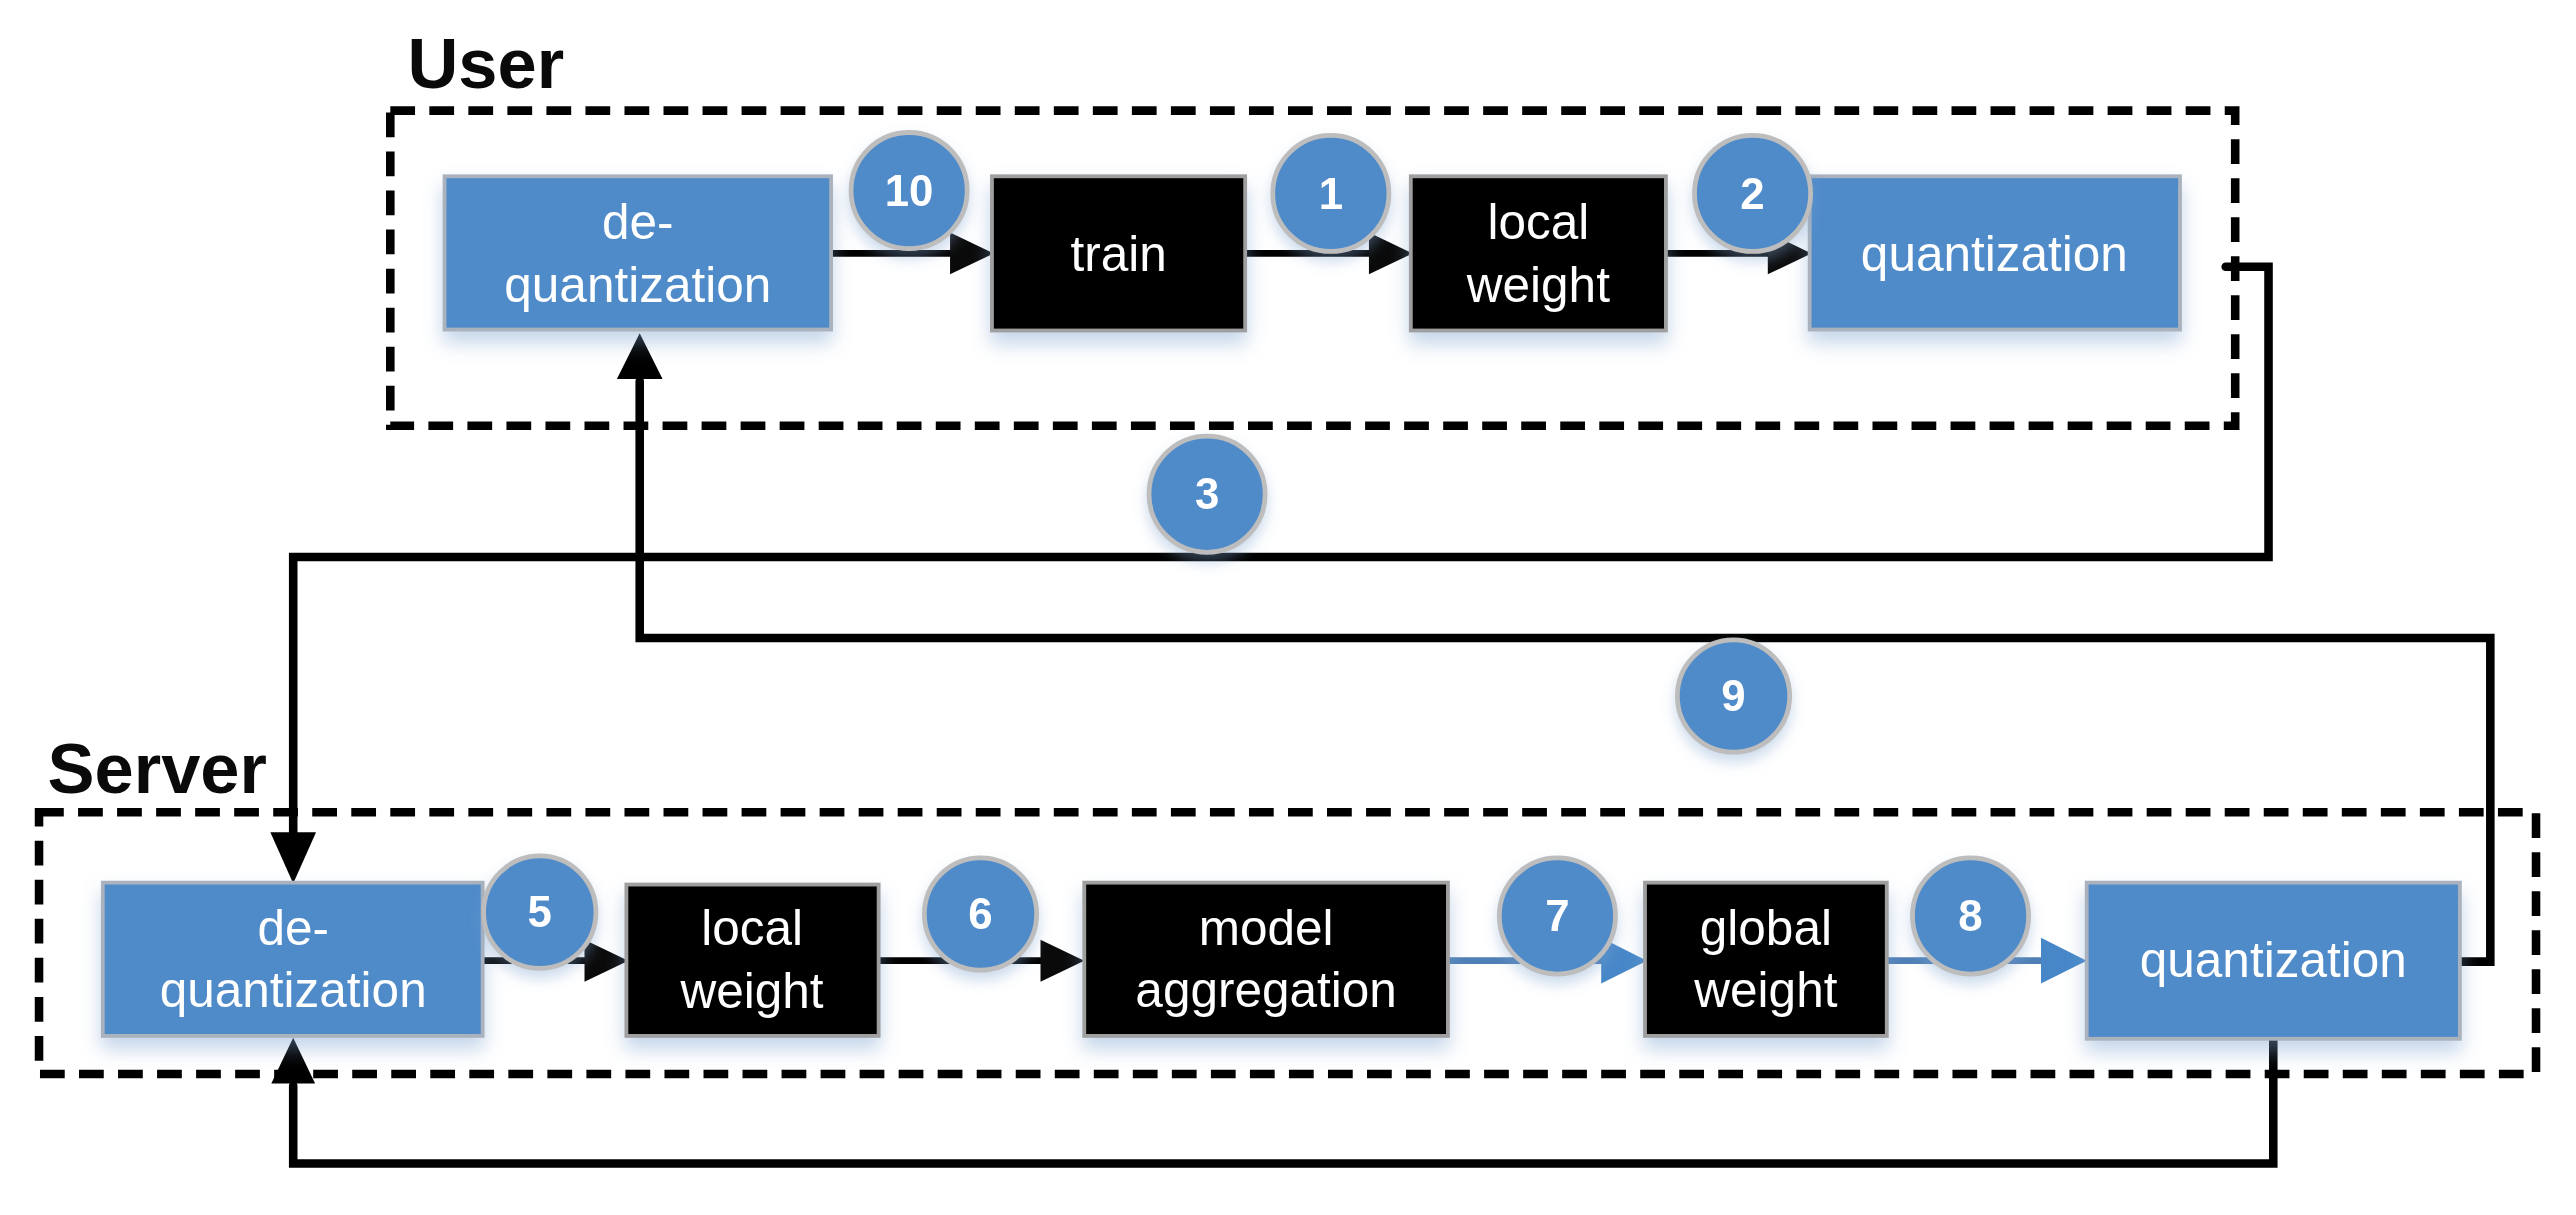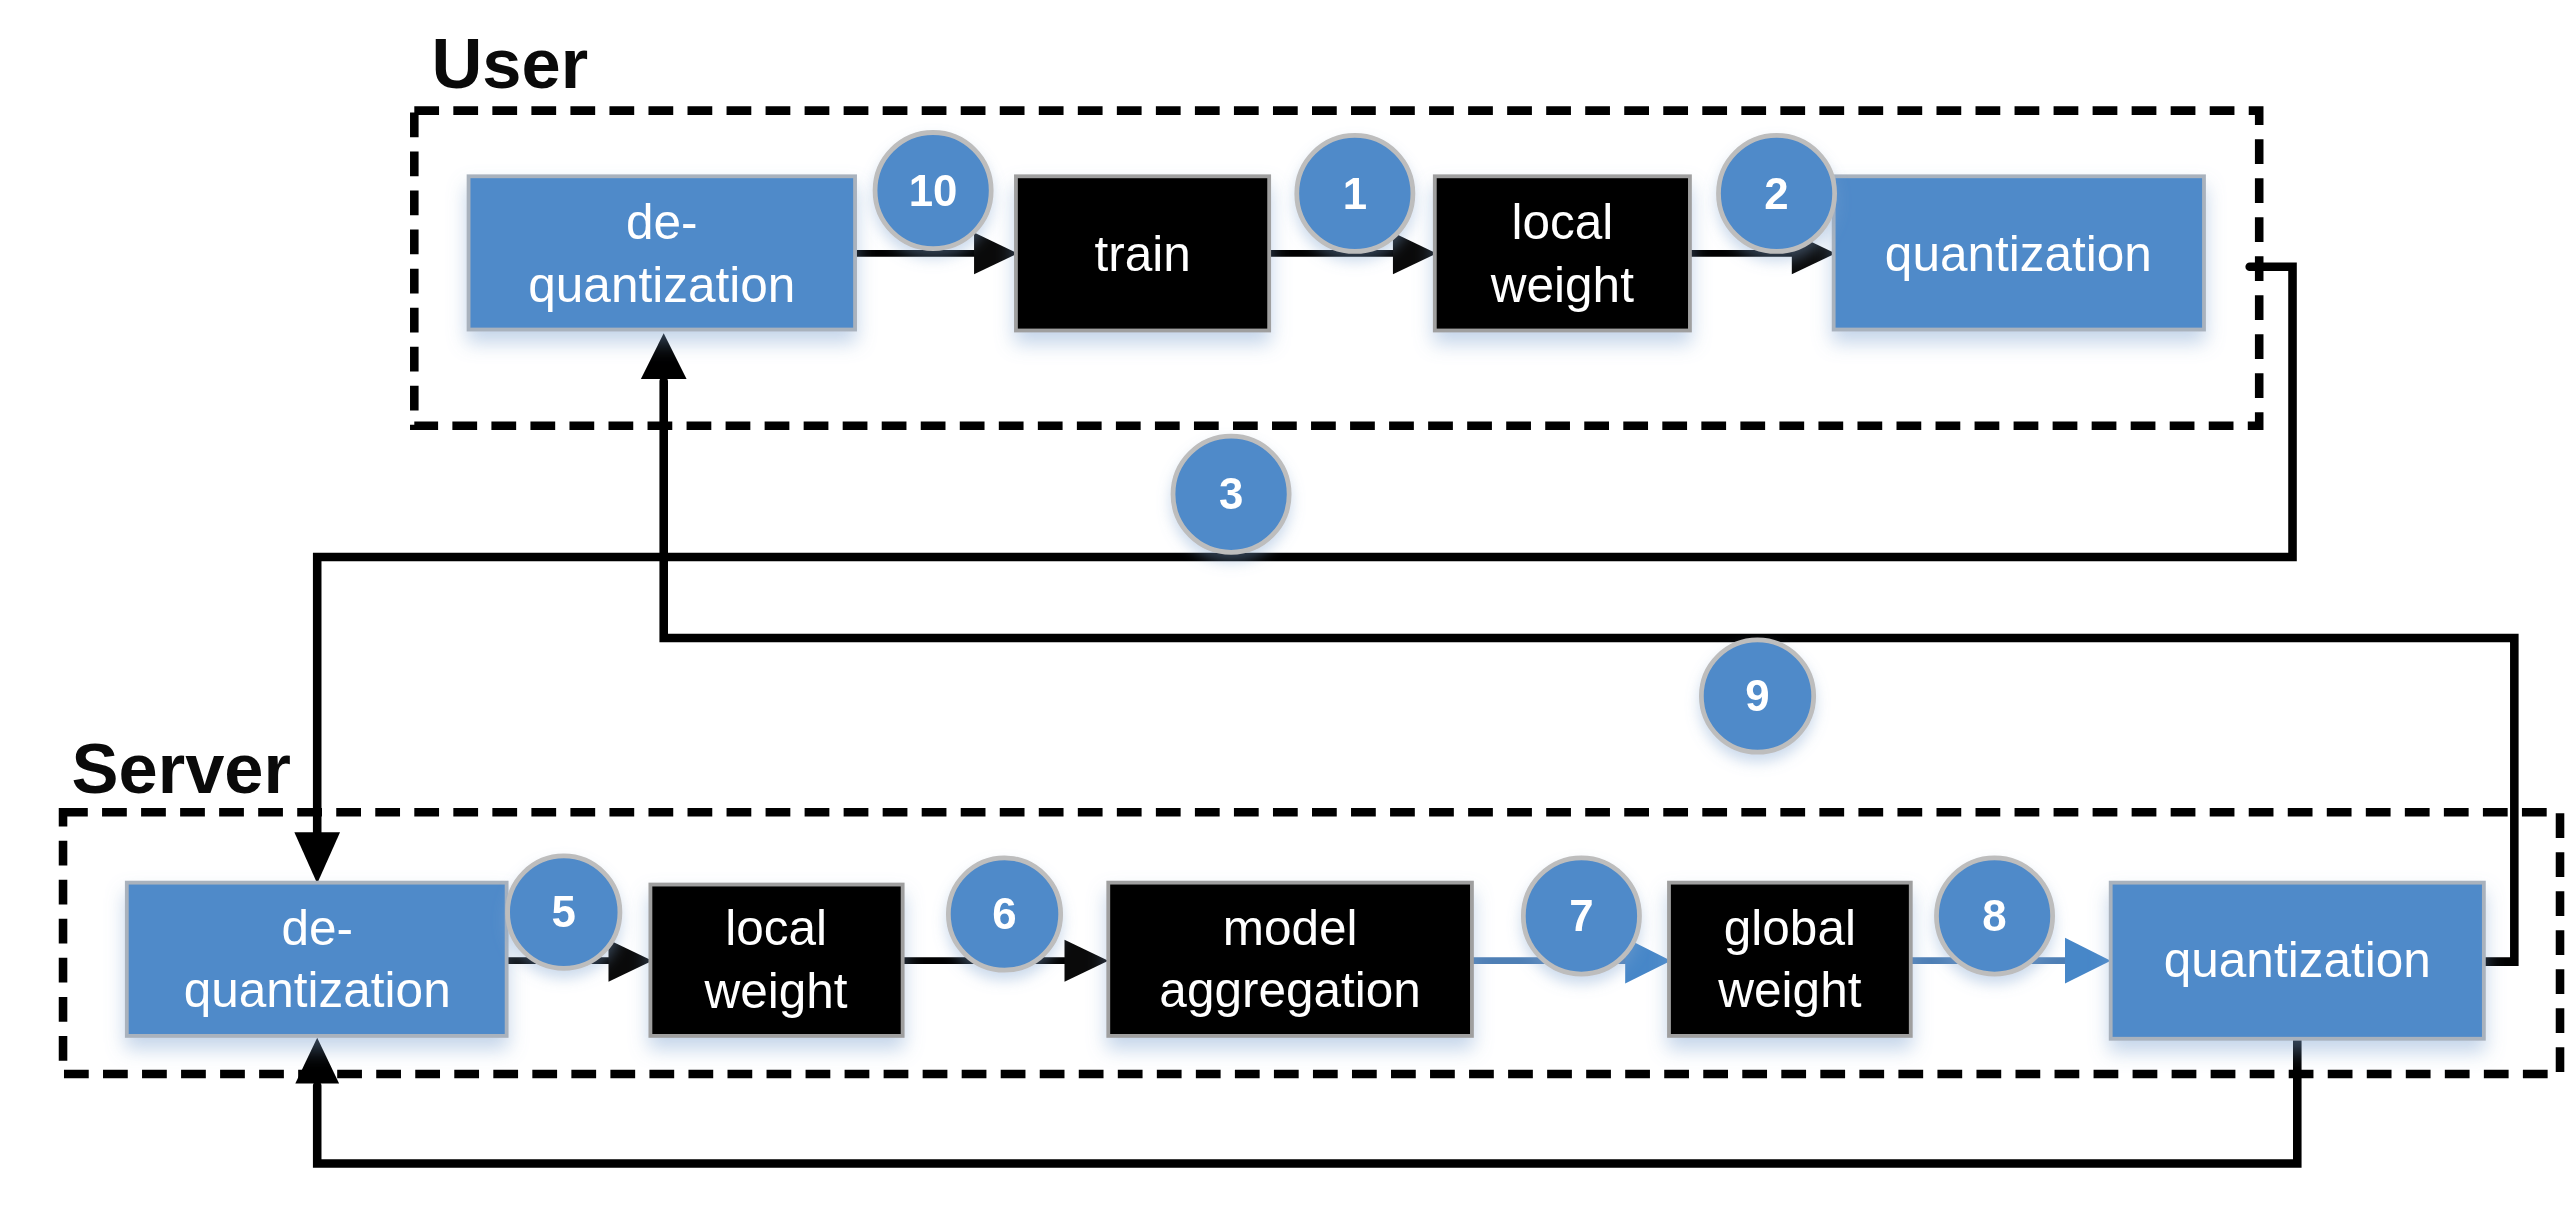--- a/index.html
+++ b/index.html
@@ -6,21 +6,20 @@
     margin: 0;
     padding: 0;
     background: #ffffff;
   }
   .stage {
     position: relative;
     width: 2064px;
     height: 1216px;
     background: #ffffff;
     font-family: "Liberation Sans", sans-serif;
-    padding-left: 24px;
   }
   svg { display: block; }
 
   .boundary {
     fill: none;
     stroke: #000000;
     stroke-width: 9;
     stroke-dasharray: 26 15;
   }
   .section-label {

